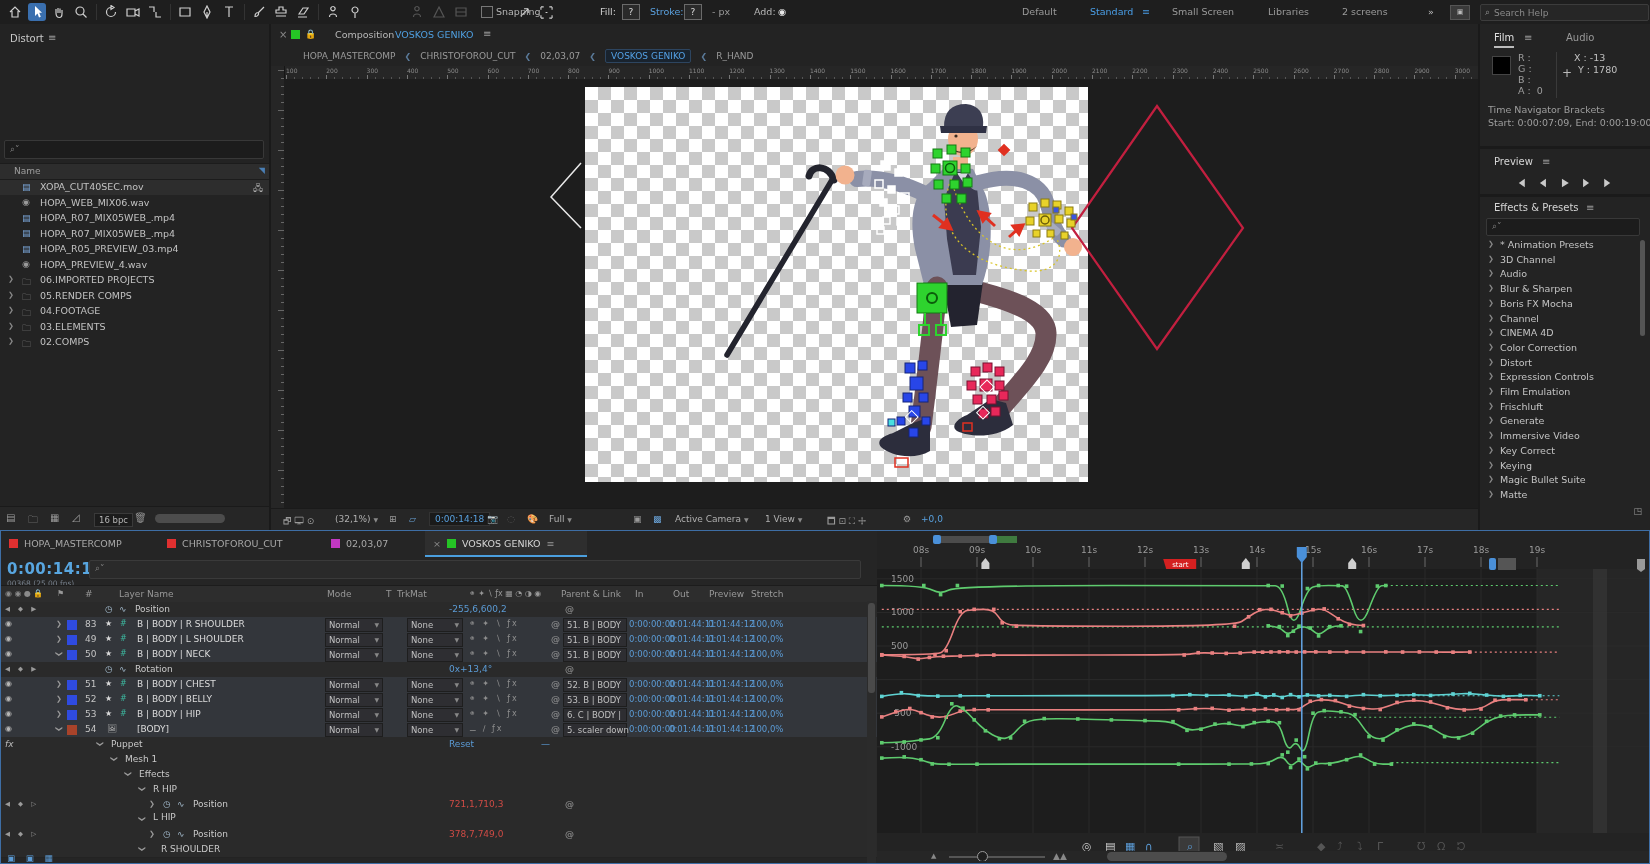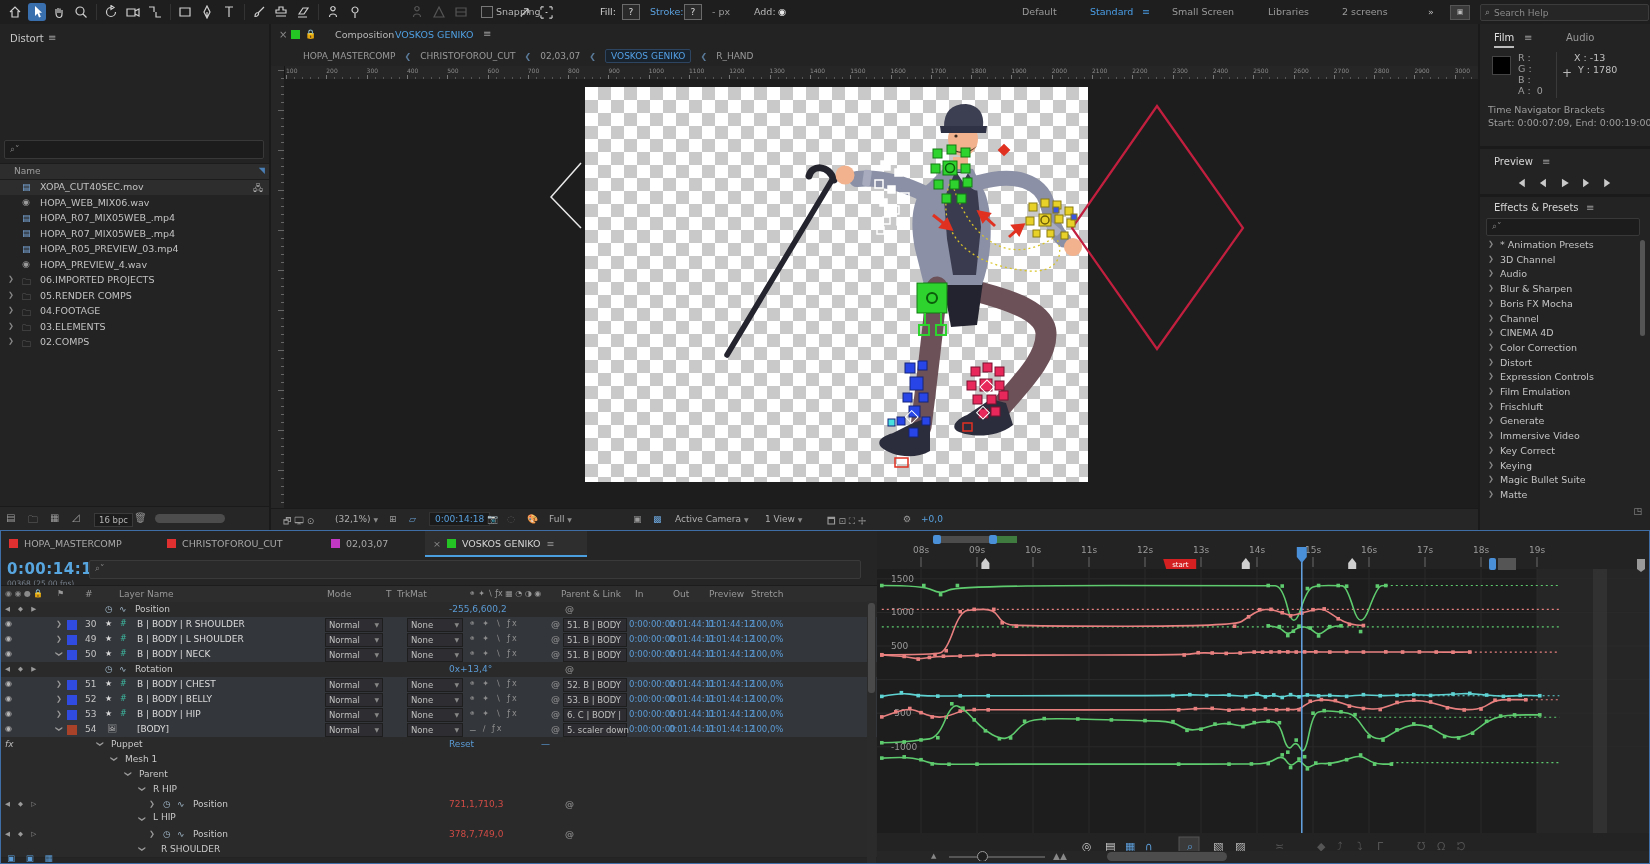--- a/index.html
+++ b/index.html
@@ -870,21 +870,21 @@
           <span class="stopw" style="position:absolute;left:104px;top:2px">◷</span>
           <span style="position:absolute;left:118px;top:2px;color:#9fb6c8">∿</span>
           <span class="propname" style="position:absolute;left:134px;top:2px">Position</span>
           <span style="position:absolute;left:448px;top:2px;color:#5b9bd5">-255,6,600,2</span>
           <span style="position:absolute;left:564px;top:2px;color:#9a9a9a">@</span>
         </div>
         <div class="abs nosel trow" style="left: 0px; top: 86px; width: 876px; height: 15px; background: rgb(51, 54, 59); border-bottom: 1px solid rgb(35, 35, 35);">
           <span style="position:absolute;left:4px;top:2px;color:#b5b5b5;font-size:8px">◉</span>
           <span style="position:absolute;left:55px;top:3px;color:#999;font-size:7px;">❯</span>
           <span style="position:absolute;left:66px;top:2.5px;width:10px;height:10px;background:#2f4be0"></span>
-          <span style="position:absolute;left:84px;top:2px;color:#c5c5c5">30</span>
+          <span style="position:absolute;left:84px;top:2px;color:#c5c5c5">83</span>
           <span style="position:absolute;left:104px;top:2px;color:#d8d8d8;font-size:8px">★</span>
           <span style="position:absolute;left:119px;top:2px;color:#3db9a0;font-size:8px">#</span>
           <span style="position:absolute;left:136px;top:2px;color:#dcdcdc">B | BODY | R SHOULDER</span>
           <span class="cell" style="left:324px;width:50px">Normal<span style="float:right;color:#888;font-size:6px">▼</span></span>
           <span class="cell" style="left:406px;width:48px">None<span style="float:right;color:#888;font-size:6px">▼</span></span>
           <span class="swicons" style="position:absolute;left:468px;top:2px">⚭ ✦ ∖ ƒx</span>
           <span style="position:absolute;left:550px;top:2px;color:#9a9a9a">@</span>
           <span class="cell" style="left:562px;width:56px">51. B | BODY<span style="float:right;color:#888;font-size:6px">▼</span></span>
           <span class="tcval" style="position:absolute;left:628px;top:2px">0:00:00:00</span>
           <span class="tcval" style="position:absolute;left:668px;top:2px">0:01:44:11</span>
@@ -1012,21 +1012,21 @@
           <span class="propname" style="position:absolute;left:110px;top:2px">Puppet</span>
           <span style="position:absolute;left:448px;top:2px;color:#5b9bd5">Reset</span>
           <span style="position:absolute;left:540px;top:2px;color:#5b9bd5">—</span>
         </div>
         <div class="abs nosel trow" style="left: 0px; top: 221px; width: 876px; height: 15px; background: rgb(42, 42, 42); border-bottom: 1px solid rgb(35, 35, 35);">
           <span style="position:absolute;left:110px;top:3px;color:#999;font-size:7px;transform:rotate(90deg)">❯</span>
           <span class="propname" style="position:absolute;left:124px;top:2px">Mesh 1</span>
         </div>
         <div class="abs nosel trow" style="left: 0px; top: 236px; width: 876px; height: 15px; background: rgb(42, 42, 42); border-bottom: 1px solid rgb(35, 35, 35);">
           <span style="position:absolute;left:124px;top:3px;color:#999;font-size:7px;transform:rotate(90deg)">❯</span>
-          <span class="propname" style="position:absolute;left:138px;top:2px">Parent</span>
+          <span class="propname" style="position:absolute;left:138px;top:2px">Effects</span>
         </div>
         <div class="abs nosel trow" style="left: 0px; top: 251px; width: 876px; height: 15px; background: rgb(42, 42, 42); border-bottom: 1px solid rgb(35, 35, 35);">
           <span style="position:absolute;left:138px;top:3px;color:#999;font-size:7px;transform:rotate(90deg)">❯</span>
           <span class="propname" style="position:absolute;left:152px;top:2px">R HIP</span>
         </div>
         <div class="abs nosel trow" style="left: 0px; top: 266px; width: 876px; height: 15px; background: rgb(42, 42, 42); border-bottom: 1px solid rgb(35, 35, 35);">
           <span class="kfnav" style="position:absolute;left:4px;top:3px">◀ ◆ ▷</span>
           <span style="position:absolute;left:148px;top:3px;color:#999;font-size:7px">❯</span>
           <span class="stopw" style="position:absolute;left:162px;top:2px">◷</span>
           <span style="position:absolute;left:176px;top:2px;color:#9fb6c8">∿</span>

